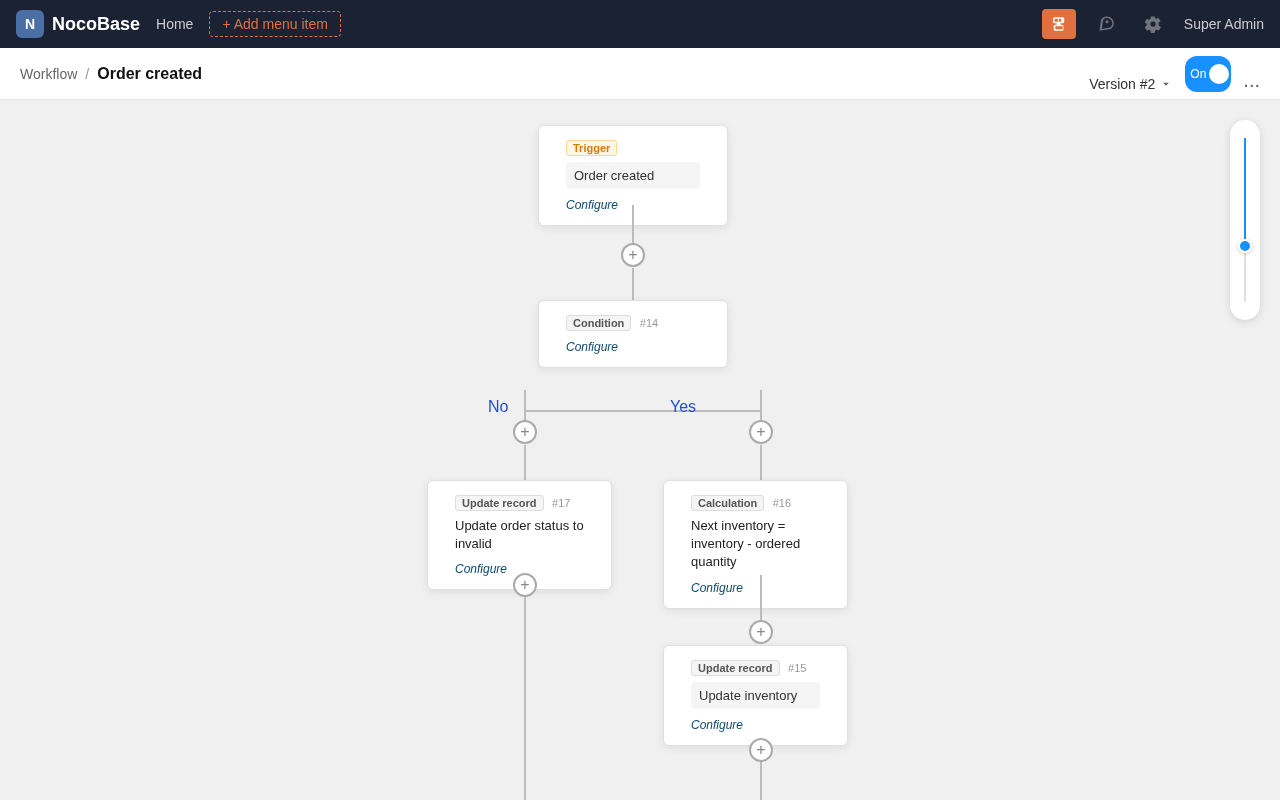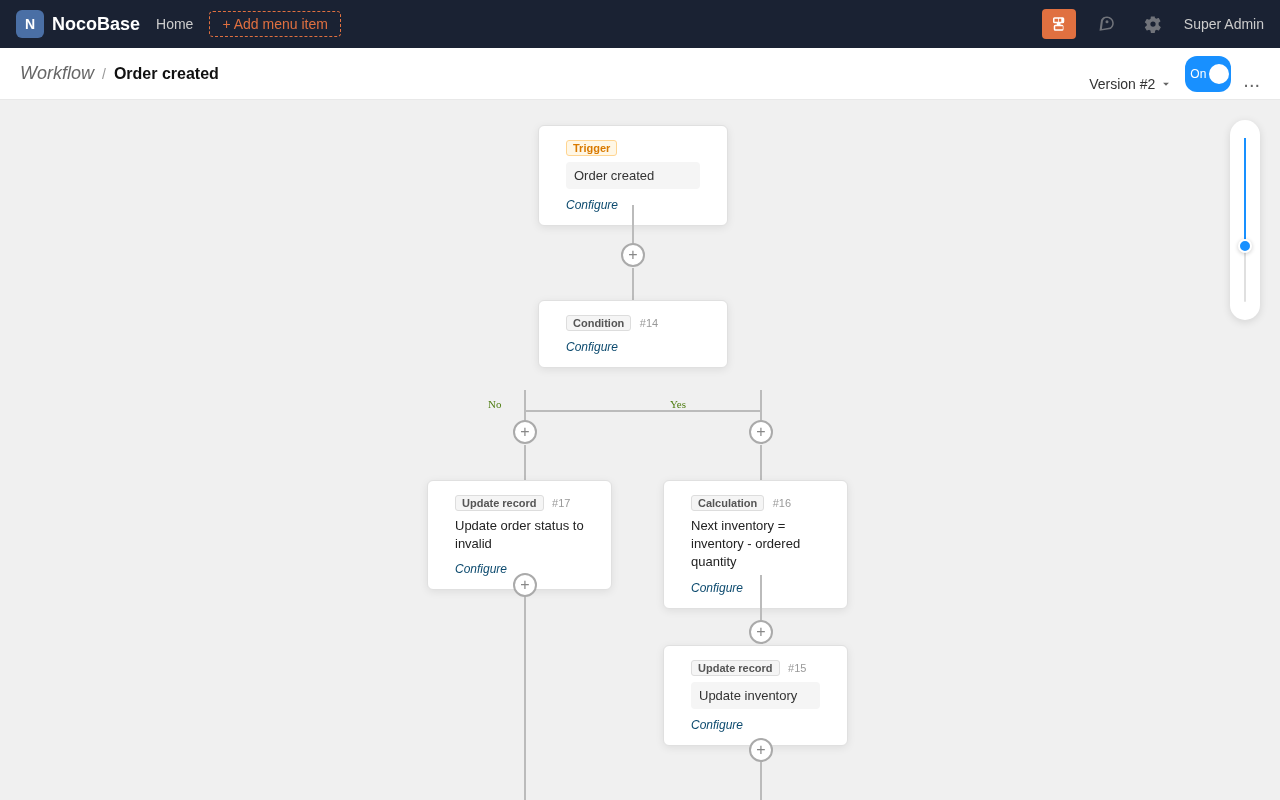--- a/index.html
+++ b/index.html
@@ -77,23 +77,22 @@
       background: white;
       height: 52px;
       display: flex;
       align-items: center;
       padding: 0 20px;
       border-bottom: 1px solid #e8e8e8;
       gap: 8px;
     }
     .breadcrumb-link {
       color: #666;
-      font-size: 18px;
-      cursor: pointer;
-      font-style: italic;
+      font-size: 14px;
+      cursor: pointer;
     }
     .breadcrumb-sep { color: #999; font-size: 14px; }
     .breadcrumb-current {
       color: #111;
       font-size: 16px;
       font-weight: 600;
     }
     .breadcrumb-right {
       margin-left: auto;
       display: flex;
@@ -222,23 +221,22 @@
       justify-content: center;
       cursor: pointer;
       font-size: 16px;
       color: #888;
       z-index: 10;
     }
 
     
     .branch-label {
       position: absolute;
-      font-size: 11px;
-      color: #4d7c0f;
-      font-family: Liberation Serif, serif;
+      font-size: 16px;
+      color: #1d4ed8;
     }
 
     
     .zoom-slider-container {
       position: absolute;
       right: 20px;
       top: 20px;
       display: flex;
       flex-direction: column;
       align-items: center;

